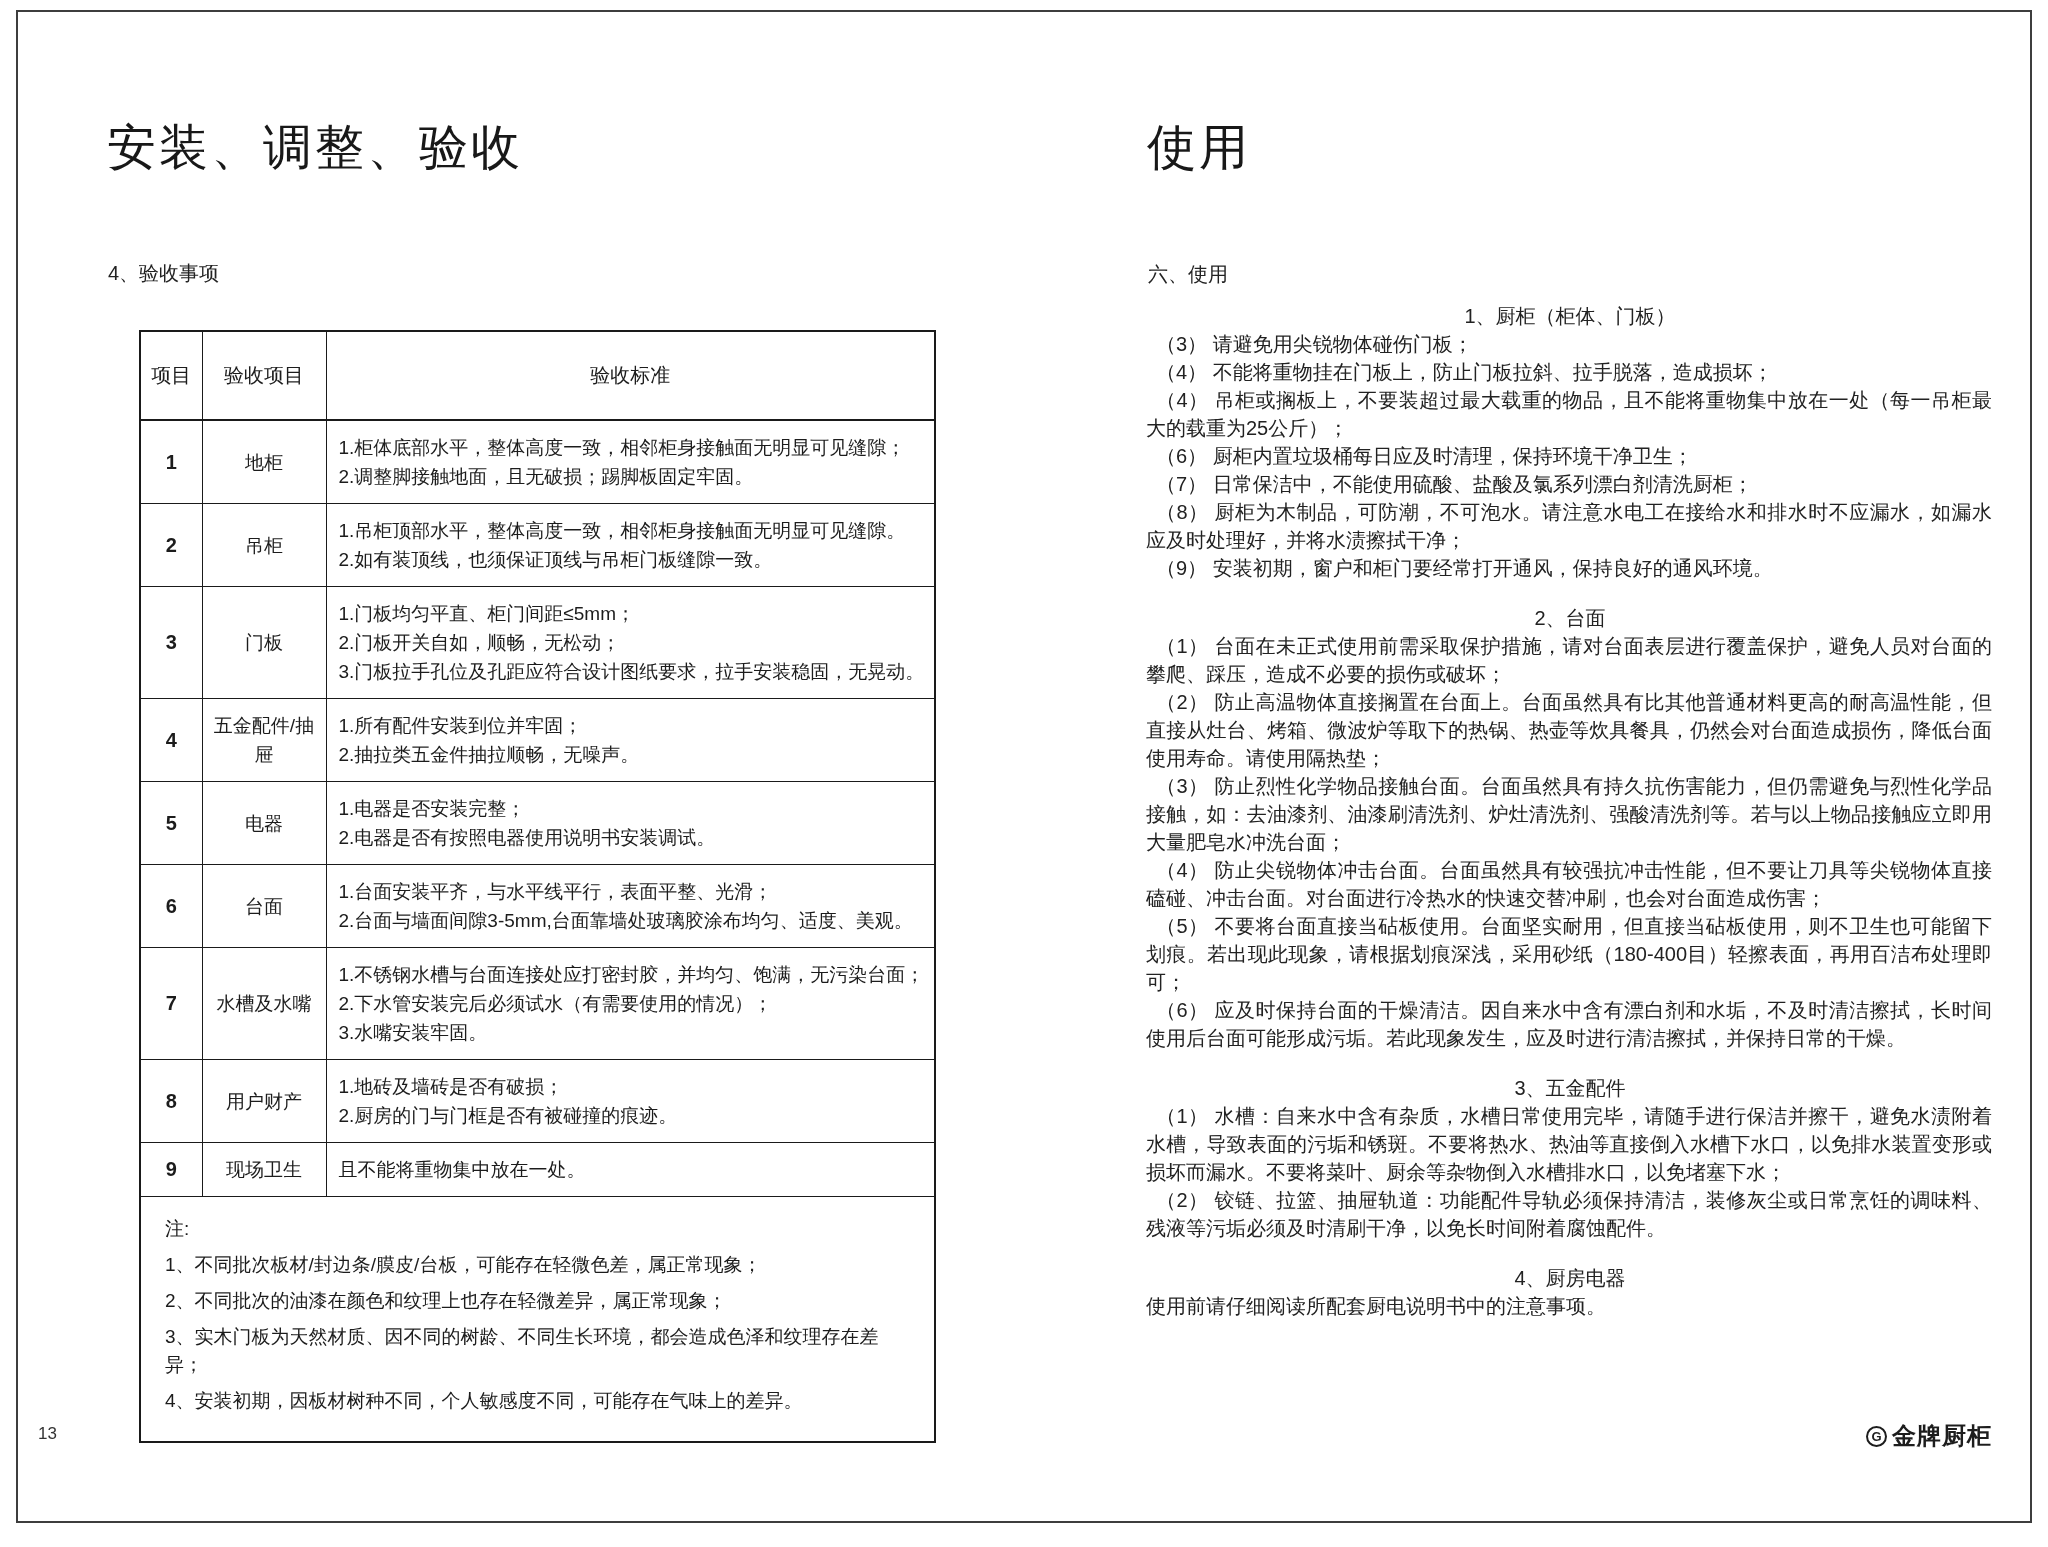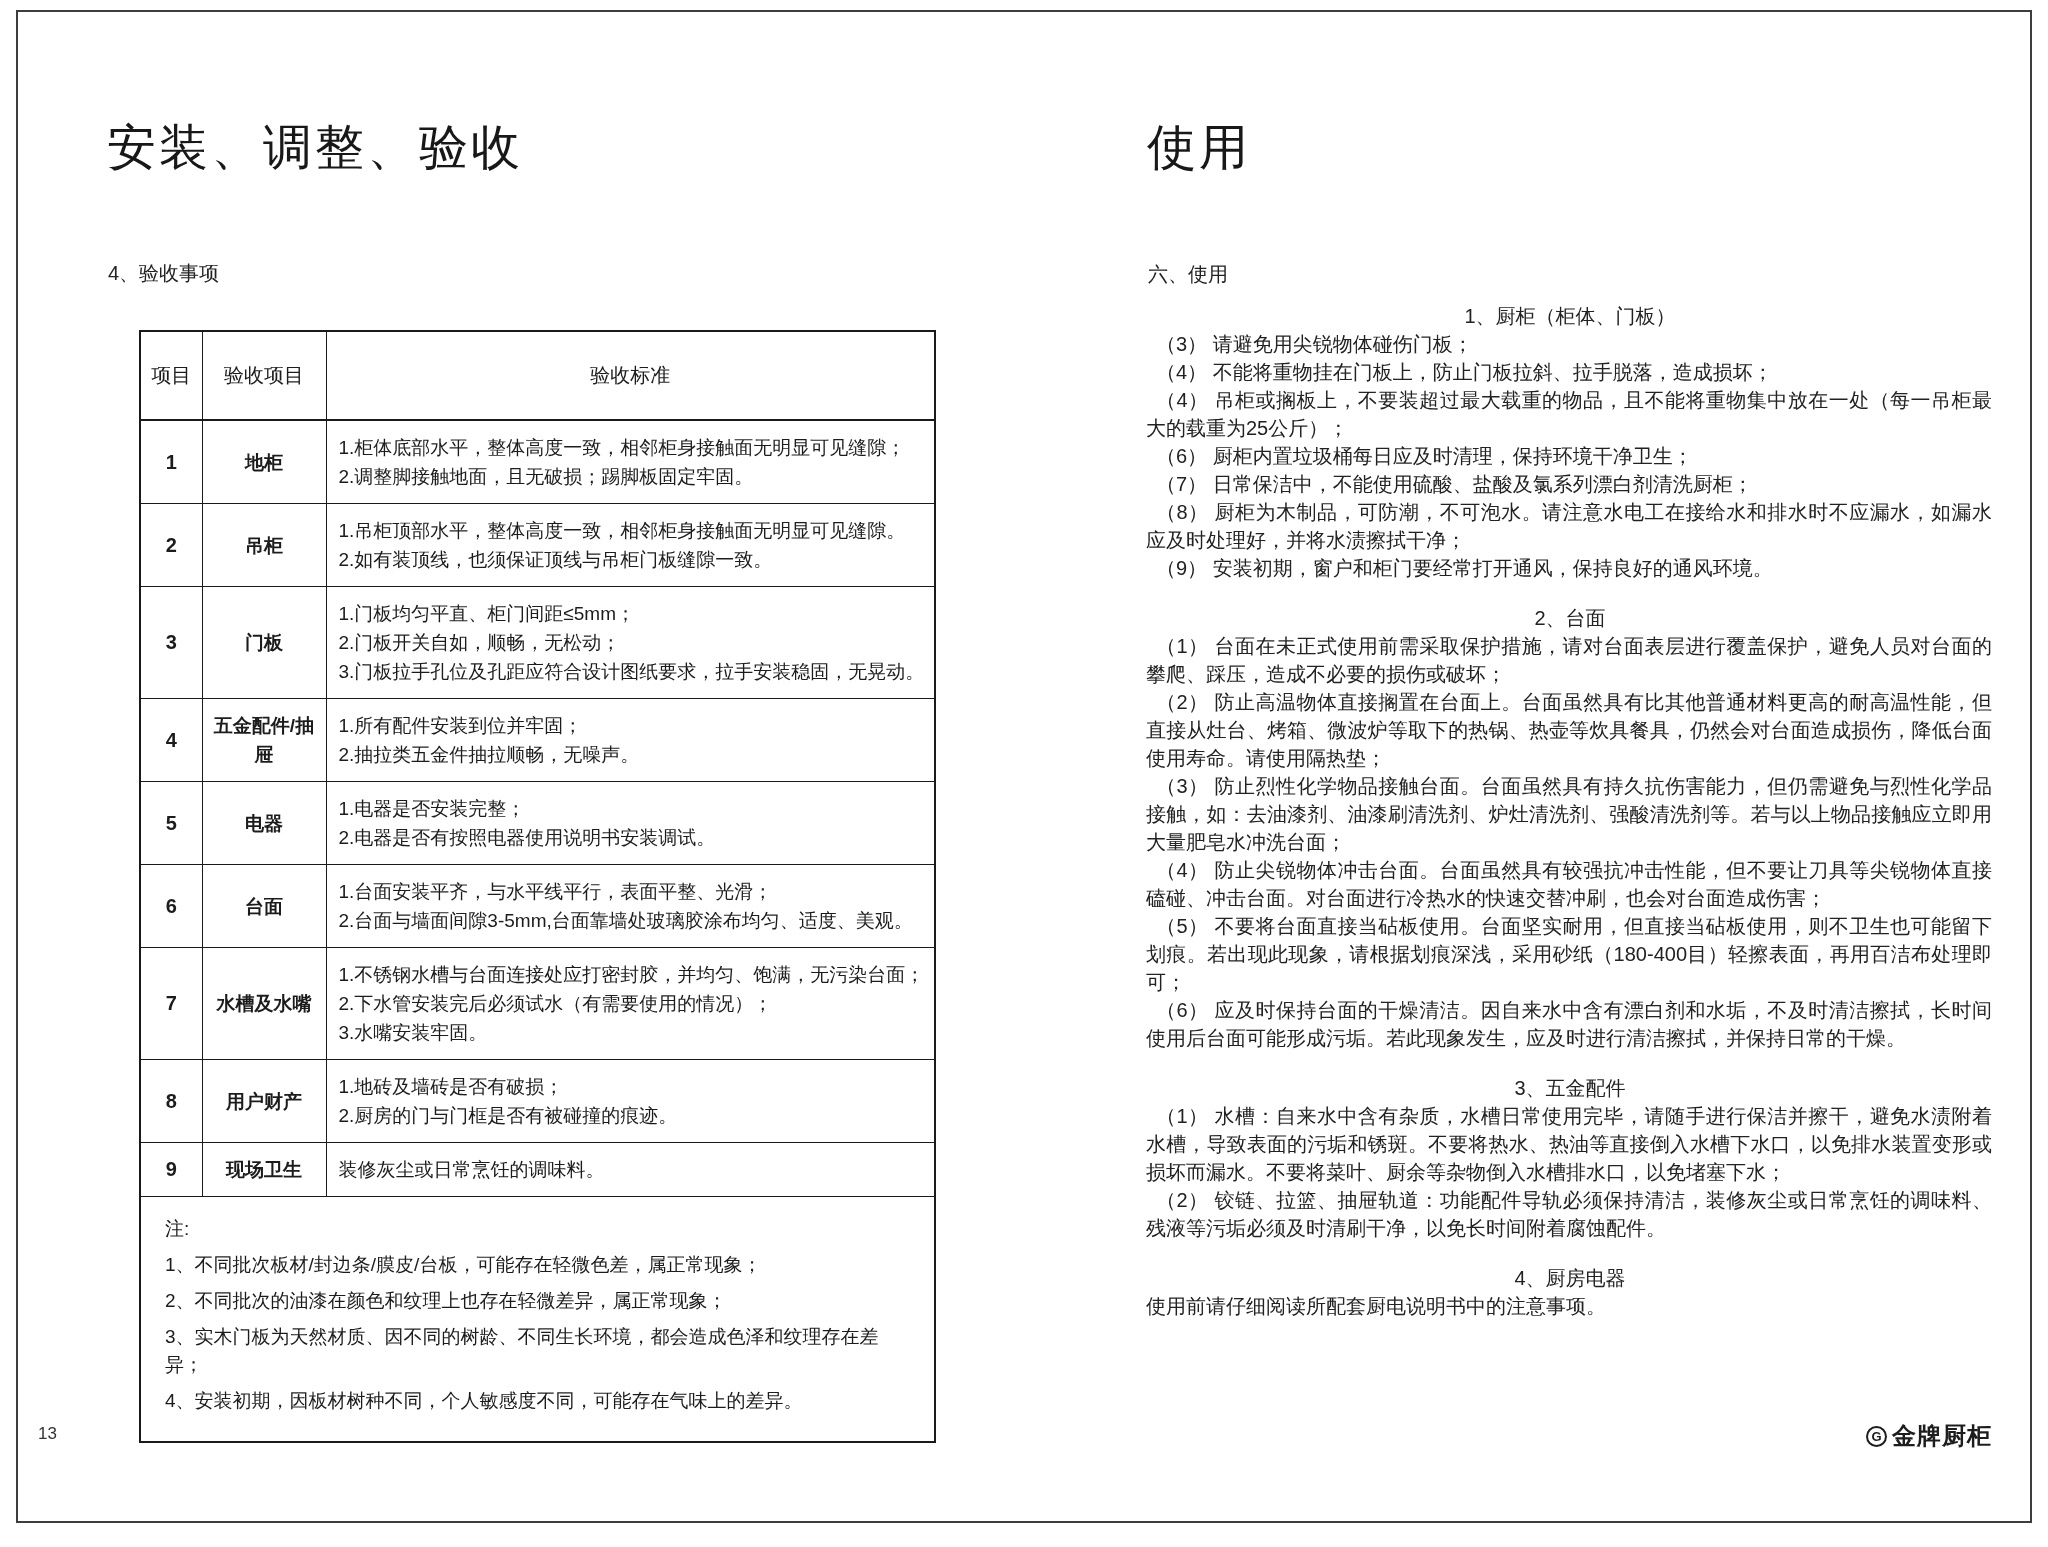--- a/index.html
+++ b/index.html
@@ -29,21 +29,21 @@
     border:2px solid #1a1a1a;
   }
   table.acceptance th{
     border:1px solid #1a1a1a;border-bottom:2px solid #1a1a1a;
     font-size:20px;font-weight:400;padding:30px 6px;text-align:center;
   }
   table.acceptance td{
     border:1px solid #1a1a1a;vertical-align:middle;line-height:29px;
   }
   td.cell-num{text-align:center;font-weight:700;font-size:20px;padding:12px 4px;}
-  td.cell-item{text-align:center;word-break:break-all;padding:12px 10px;line-height:30px;font-weight:bold;}
+  td.cell-item{text-align:center;word-break:break-all;padding:12px 10px;line-height:30px;}
   td.cell-std{padding:12px 8px 12px 12px;}
   .std-line{line-height:29px;}
   td.cell-notes{padding:18px 20px 26px 24px;}
   .note-label{line-height:28px;}
   .note-line{line-height:28px;margin-top:8px;}
   
   .usage-body{
     position:absolute;left:1146px;top:260px;width:846px;
     font-size:20px;line-height:28px;text-align:justify;color:#222;
   }
@@ -155,21 +155,21 @@
         <td class="cell-item">用户财产</td>
         <td class="cell-std">
           <div class="std-line">1.地砖及墙砖是否有破损；</div>
           <div class="std-line">2.厨房的门与门框是否有被碰撞的痕迹。</div>
         </td>
       </tr>
       <tr>
         <td class="cell-num">9</td>
         <td class="cell-item">现场卫生</td>
         <td class="cell-std">
-          <div class="std-line">装修灰尘或日常烹饪的调味料。</div>
+          <div class="std-line">且不能将重物集中放在一处。</div>
         </td>
       </tr>
       <tr>
         <td class="cell-notes" colspan="3">
           <div class="note-label">注:</div>
           <div class="note-line">1、不同批次板材/封边条/膜皮/台板，可能存在轻微色差，属正常现象；</div>
           <div class="note-line">2、不同批次的油漆在颜色和纹理上也存在轻微差异，属正常现象；</div>
           <div class="note-line">3、实木门板为天然材质、因不同的树龄、不同生长环境，都会造成色泽和纹理存在差异；</div>
           <div class="note-line">4、安装初期，因板材树种不同，个人敏感度不同，可能存在气味上的差异。</div>
         </td>

